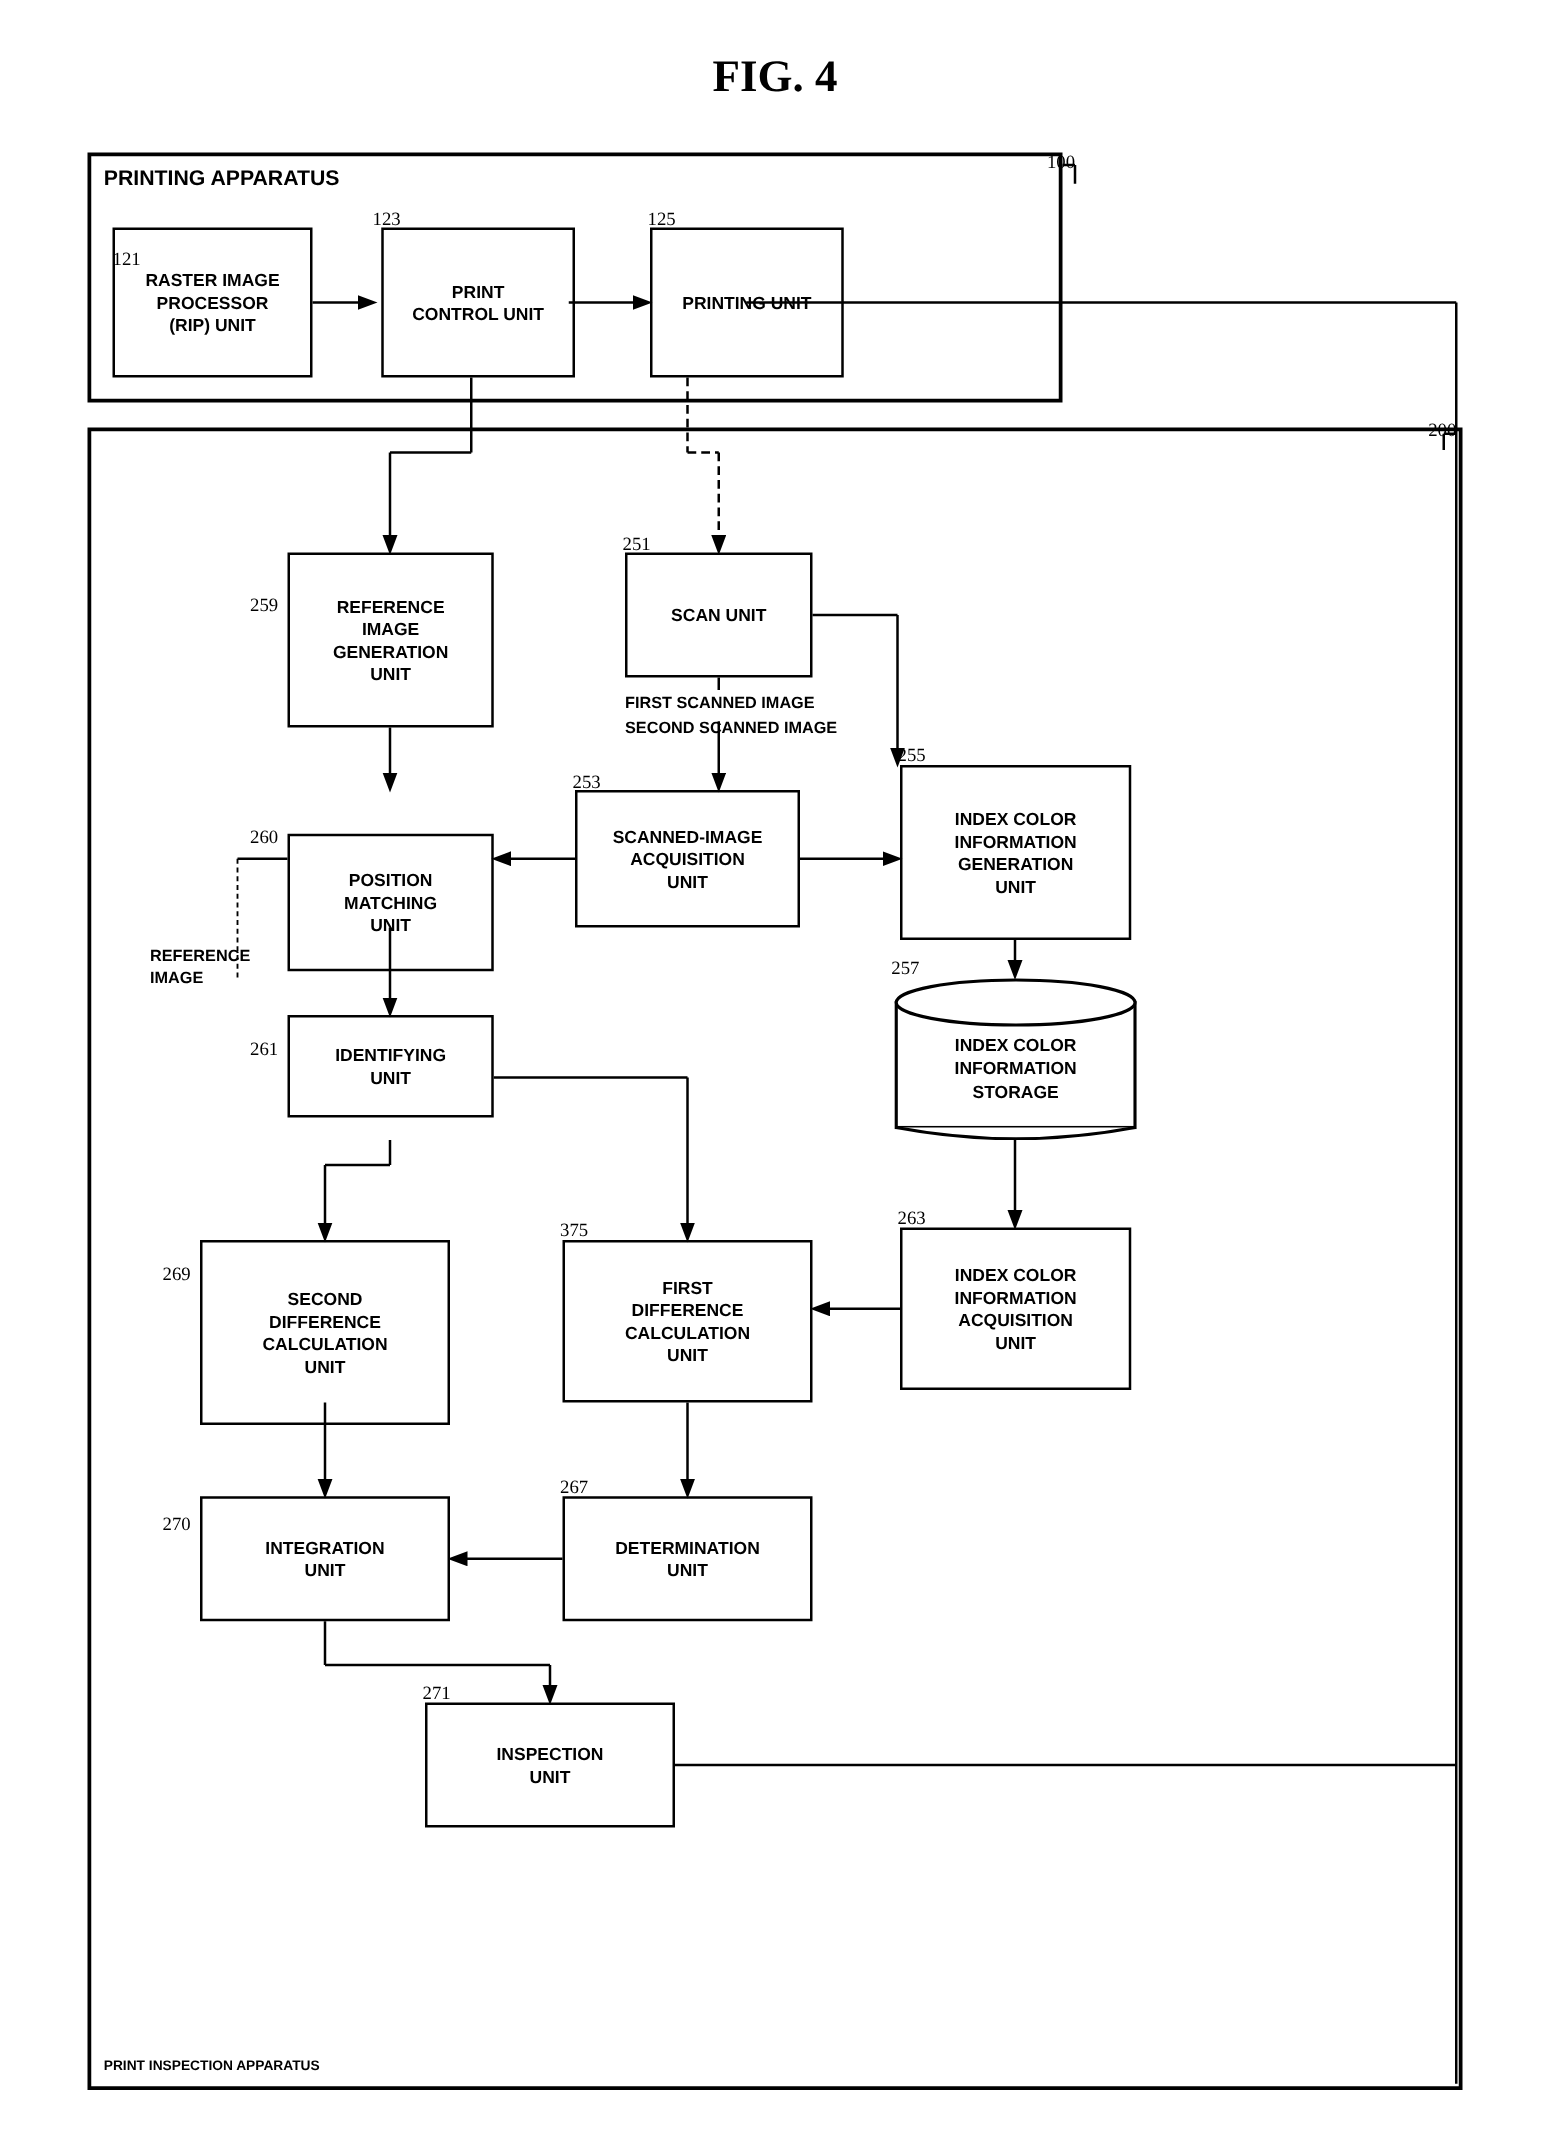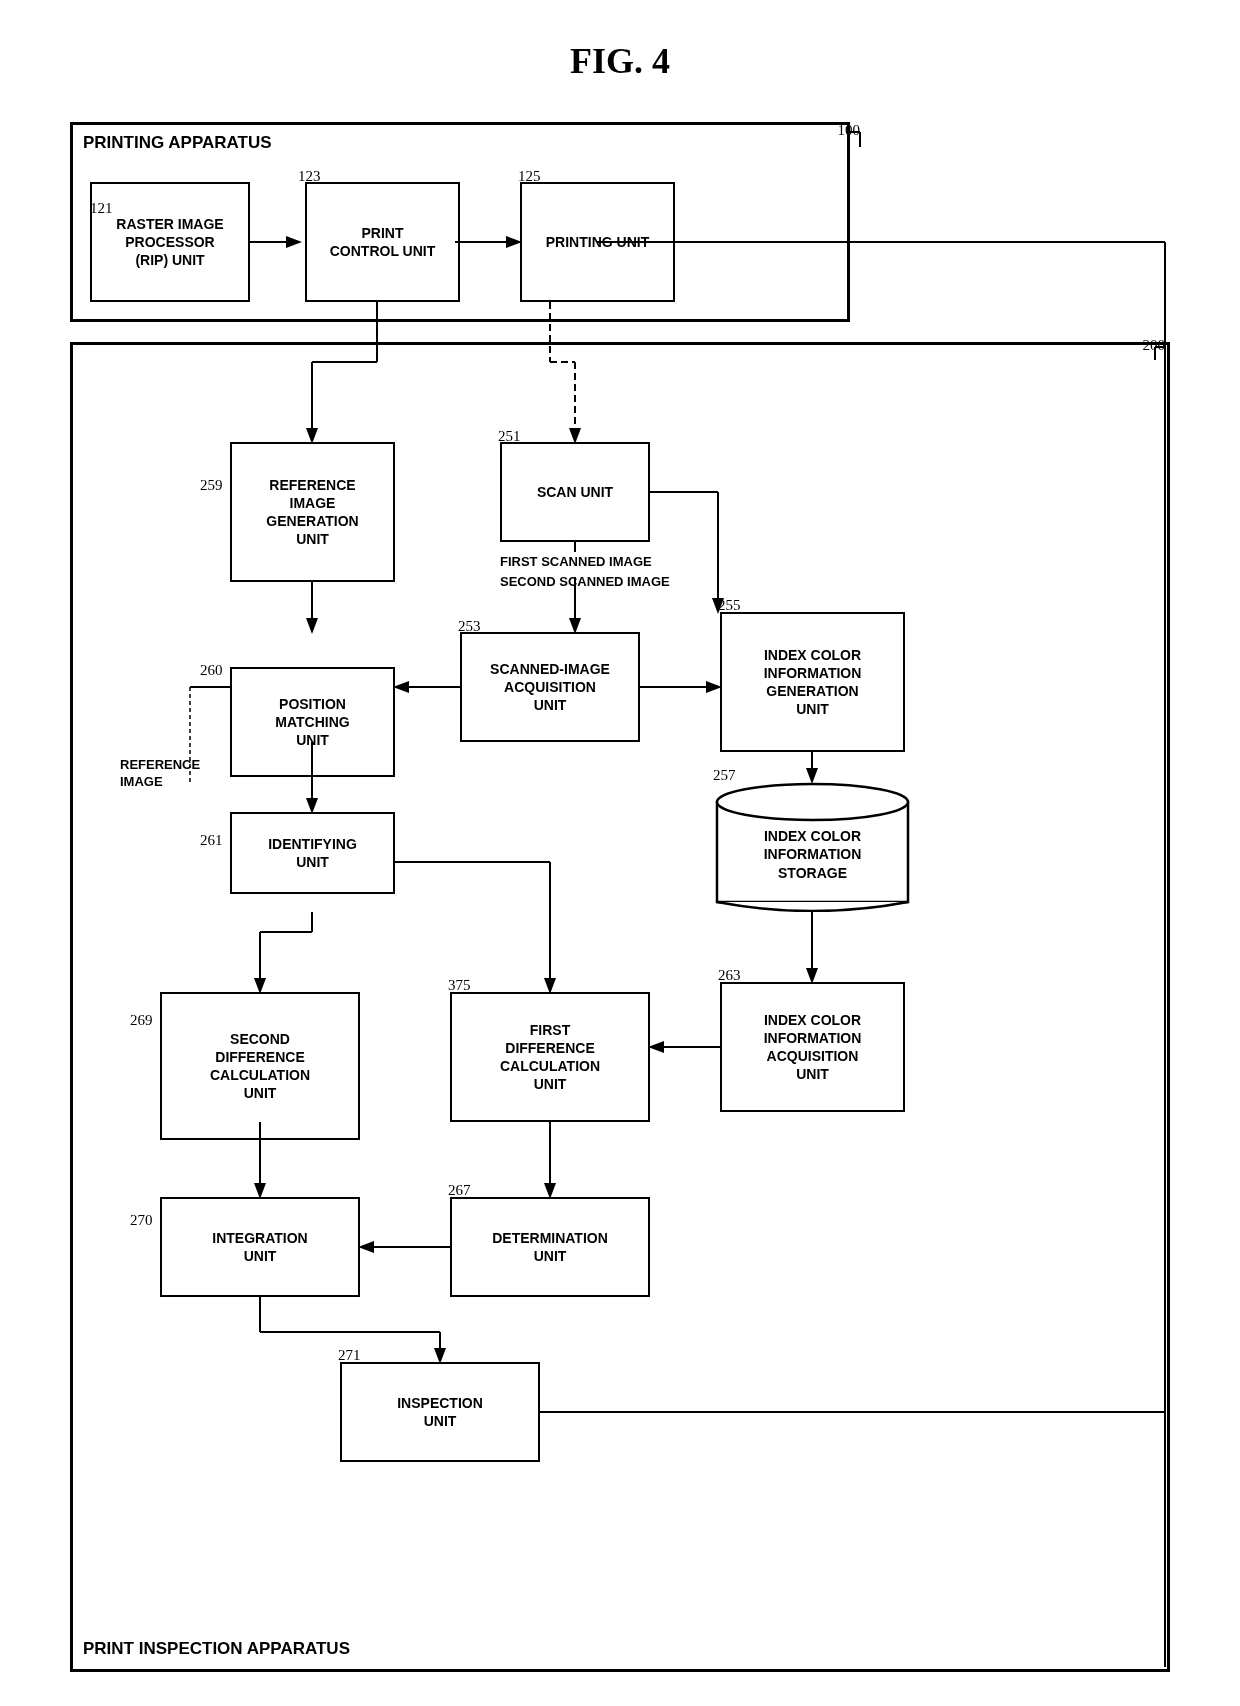--- a/index.html
+++ b/index.html
@@ -56,21 +56,21 @@
       left: 0; top: 220px;
       width: 1100px;
       height: 1330px;
       border: 3px solid #000;
     }
 
     .print-inspection-label {
       position: absolute;
       left: 10px;
       bottom: 10px;
-      font-size: 17px;
+      font-size: 11px;
       font-weight: bold;
     }
 
     
     .block {
       position: absolute;
       border: 2.5px solid #000;
       background: #fff;
       display: flex;
       align-items: center;

